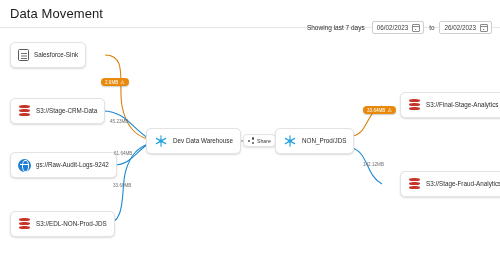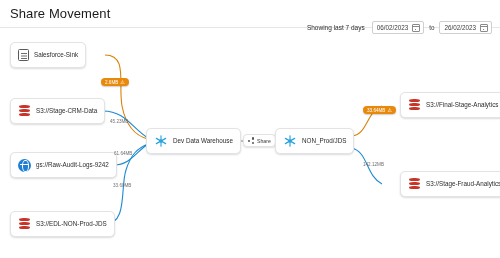--- a/index.html
+++ b/index.html
@@ -200,21 +200,21 @@
     white-space: nowrap;
     box-shadow: 0 1px 1.5px rgba(0,0,0,.2);
   }
   .badge .warn {
     font-size: 5px; line-height:1; color:#fff;
   }
 </style>
 </head>
 <body>
 
-<div id="page-title">Share Movement</div>
+<div id="page-title">Data Movement</div>
 <div class="divider"></div>
 
 <div id="filter-bar">
   <span class="showing">Showing last 7 days</span>
 
   <div class="date-box">
     <span class="dv">06/02/2023</span>
     <span class="cal-ico"></span>
   </div>
 

